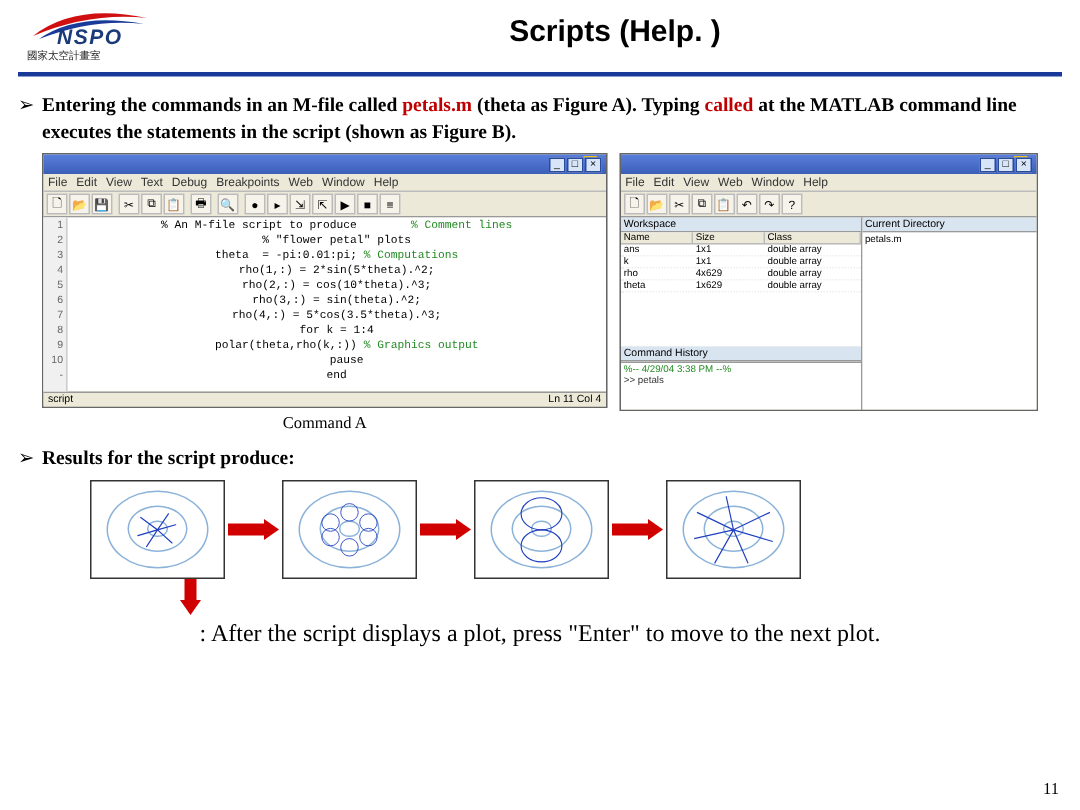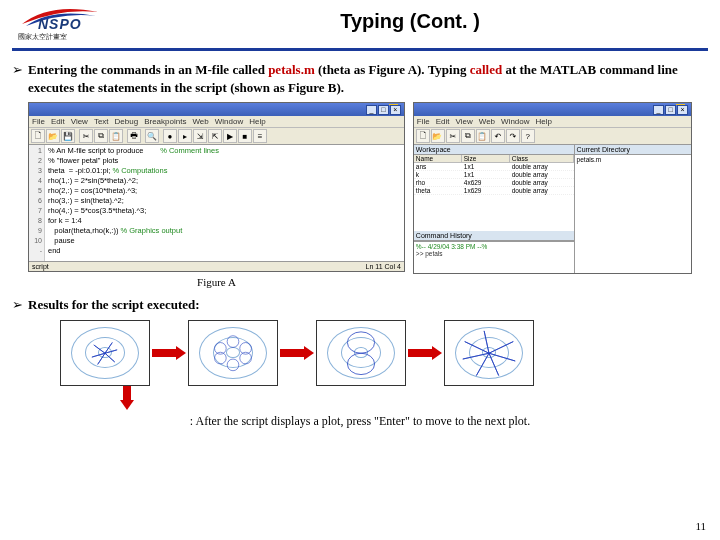--- a/index.html
+++ b/index.html
@@ -29,21 +29,21 @@
   .winbtns { display: flex; gap: 1px; }
   .winbtn { width: 11px; height: 10px; background: #d8e4f8; border: 1px solid #2a4a9a; font-size: 7px; text-align: center; line-height: 8px; color: #000; }
   .menubar { background: #ece9d8; padding: 1px 3px; font-size: 8px; color: #333; border-bottom: 1px solid #bbb; white-space: nowrap; overflow: hidden; }
   .menubar span { margin-right: 6px; }
   .toolbar { background: #ece9d8; padding: 1px 2px; border-bottom: 1px solid #999; display: flex; gap: 1px; }
   .tbtn { width: 14px; height: 14px; background: #f5f3ea; border: 1px solid #bbb; display: flex; align-items: center; justify-content: center; font-size: 8px; }
   .tbtn.sep { width: 2px; border: none; background: transparent; }
   
   .editor-body { display: flex; background: #fff; height: 116px; }
   .gutter { width: 16px; background: #f0f0f0; border-right: 1px solid #ccc; font-size: 7px; color: #666; text-align: right; padding: 1px 2px 0 0; line-height: 10px; }
-  .code { flex: 1; font-family: Liberation Sans, sans-serif; font-size: 7.5px; padding: 1px 3px; line-height: 10px; color: #000; white-space: pre; overflow: hidden; }
+  .code { flex: 1; font-family: Liberation Mono, monospace; font-size: 7.5px; padding: 1px 21px; line-height: 10px; color: #000; white-space: pre; overflow: hidden; text-align: center; }
   .code .com { color: #228b22; }
   .statusbar { background: #ece9d8; border-top: 1px solid #999; font-size: 7px; padding: 1px 3px; display: flex; }
   .statusbar .l { flex: 1; }
   
   .matlab-body { display: flex; height: 128px; }
   .ml-left { width: 58%; display: flex; flex-direction: column; border-right: 1px solid #999; }
   .ml-right { width: 42%; display: flex; flex-direction: column; }
   .pane-title { background: #d8e4f0; border-bottom: 1px solid #999; font-size: 7px; padding: 1px 2px; }
   .workspace { flex: 1; background: #fff; font-size: 6.5px; }
   .ws-head { display: flex; background: #ece9d8; border-bottom: 1px solid #bbb; }
@@ -61,36 +61,36 @@
   .polar-inner { position: absolute; inset: 6px 10px; }
   .polar-circle { border: 1px solid #8bb3d9; border-radius: 50%; position: absolute; }
   .polar-curve { position: absolute; inset: 0; }
   .arrow { position: relative; width: 34px; height: 14px; display: flex; align-items: center; }
   .arrow-body { flex: 1; height: 8px; background: #d00000; }
   .arrow-head { width: 0; height: 0; border-left: 10px solid #d00000; border-top: 7px solid transparent; border-bottom: 7px solid transparent; }
   .arrow.down { flex-direction: column; width: 14px; height: 24px; margin-left: 30px; }
   .arrow.down .arrow-body { width: 8px; height: auto; flex: 1; }
   .arrow.down .arrow-head { border-top: 10px solid #d00000; border-left: 7px solid transparent; border-right: 7px solid transparent; border-bottom: none; }
   
-  .footnote { font-size: 12px; text-align: center; padding: 4px 0 0 0; }
+  .footnote { font-size: 16px; text-align: center; padding: 4px 0 0 0; }
   .pagenum { position: absolute; right: 14px; bottom: 8px; font-size: 11px; }
 </style>
 </head>
 <body>
 
 <div class="header">
   <div class="logo">
     <svg class="logo-swoosh" viewBox="0 0 80 22">
       <path d="M2 18 Q 30 -4 78 6 Q 40 2 2 18 Z" fill="#d01010"></path>
       <path d="M6 20 Q 32 2 76 10 Q 42 6 6 20 Z" fill="#1a3a9a"></path>
     </svg>
     <div class="logo-text">NSPO</div>
     <div class="logo-sub">國家太空計畫室</div>
   </div>
-  <div class="title">Typing (Cont. )</div>
+  <div class="title">Scripts (Help. )</div>
 </div>
 <div class="hr-line"></div>
 
 <div class="bullet-block">
   <span class="sym">➢</span>
   <span class="txt">
     <span>Entering the commands in an M-file called </span><span class="red">petals.m</span><span> (theta as Figure A). Typing </span><span class="red">called</span><span> at the MATLAB command line executes the statements in the script (shown as Figure B).</span>
   </span>
 </div>
 
@@ -143,21 +143,21 @@
             <div>10</div>
             <div>-</div>
           </div>
         <div class="code" id="codeA"><div><span>% An M-file script to produce       </span><span class="com"> % Comment lines</span></div><div><span>% "flower petal" plots</span><span class="com"></span></div><div><span>theta  = -pi:0.01:pi;</span><span class="com"> % Computations</span></div><div><span>rho(1,:) = 2*sin(5*theta).^2;</span><span class="com"></span></div><div><span>rho(2,:) = cos(10*theta).^3;</span><span class="com"></span></div><div><span>rho(3,:) = sin(theta).^2;</span><span class="com"></span></div><div><span>rho(4,:) = 5*cos(3.5*theta).^3;</span><span class="com"></span></div><div><span>for k = 1:4</span><span class="com"></span></div><div><span>   polar(theta,rho(k,:))</span><span class="com"> % Graphics output</span></div><div><span>   pause</span><span class="com"></span></div><div><span>end</span><span class="com"></span></div></div>
       </div>
       <div class="statusbar">
         <div class="l">script</div>
         <div>Ln 11   Col 4</div>
       </div>
     </div>
-    <div class="fig-cap">Figure A</div>
+    <div class="fig-cap">Command A</div>
   </div>
 
   <div class="figB">
     <div class="win">
       <div class="titlebar">
         <div class="ticon"></div>
         <div class="wt">MATLAB</div>
         <div class="winbtns">
           <div class="winbtn">_</div>
           <div class="winbtn">□</div>
@@ -219,21 +219,21 @@
             <div>petals.m</div>
           </div>
         </div>
       </div>
     </div>
   </div>
 </div>
 
 <div class="bullet-block">
   <span class="sym">➢</span>
-  <span class="txt">Results for the script executed:</span>
+  <span class="txt">Results for the script produce:</span>
 </div>
 
 <div class="results-row">
   <div class="polar-plot">
     <div class="polar-inner">
       <div class="polar-circle" style="inset:0"></div>
         <div class="polar-circle" style="inset:20%"></div>
         <div class="polar-circle" style="inset:40%"></div>
       <svg class="polar-curve" viewBox="0 0 70 54">
           <path d="M35 27 Q50 5 35 27 Q60 20 35 27 Q55 45 35 27 Q20 50 35 27 Q8 35 35 27 Q12 10 35 27 Z" fill="none" stroke="#2040c0" stroke-width="0.8"></path>

